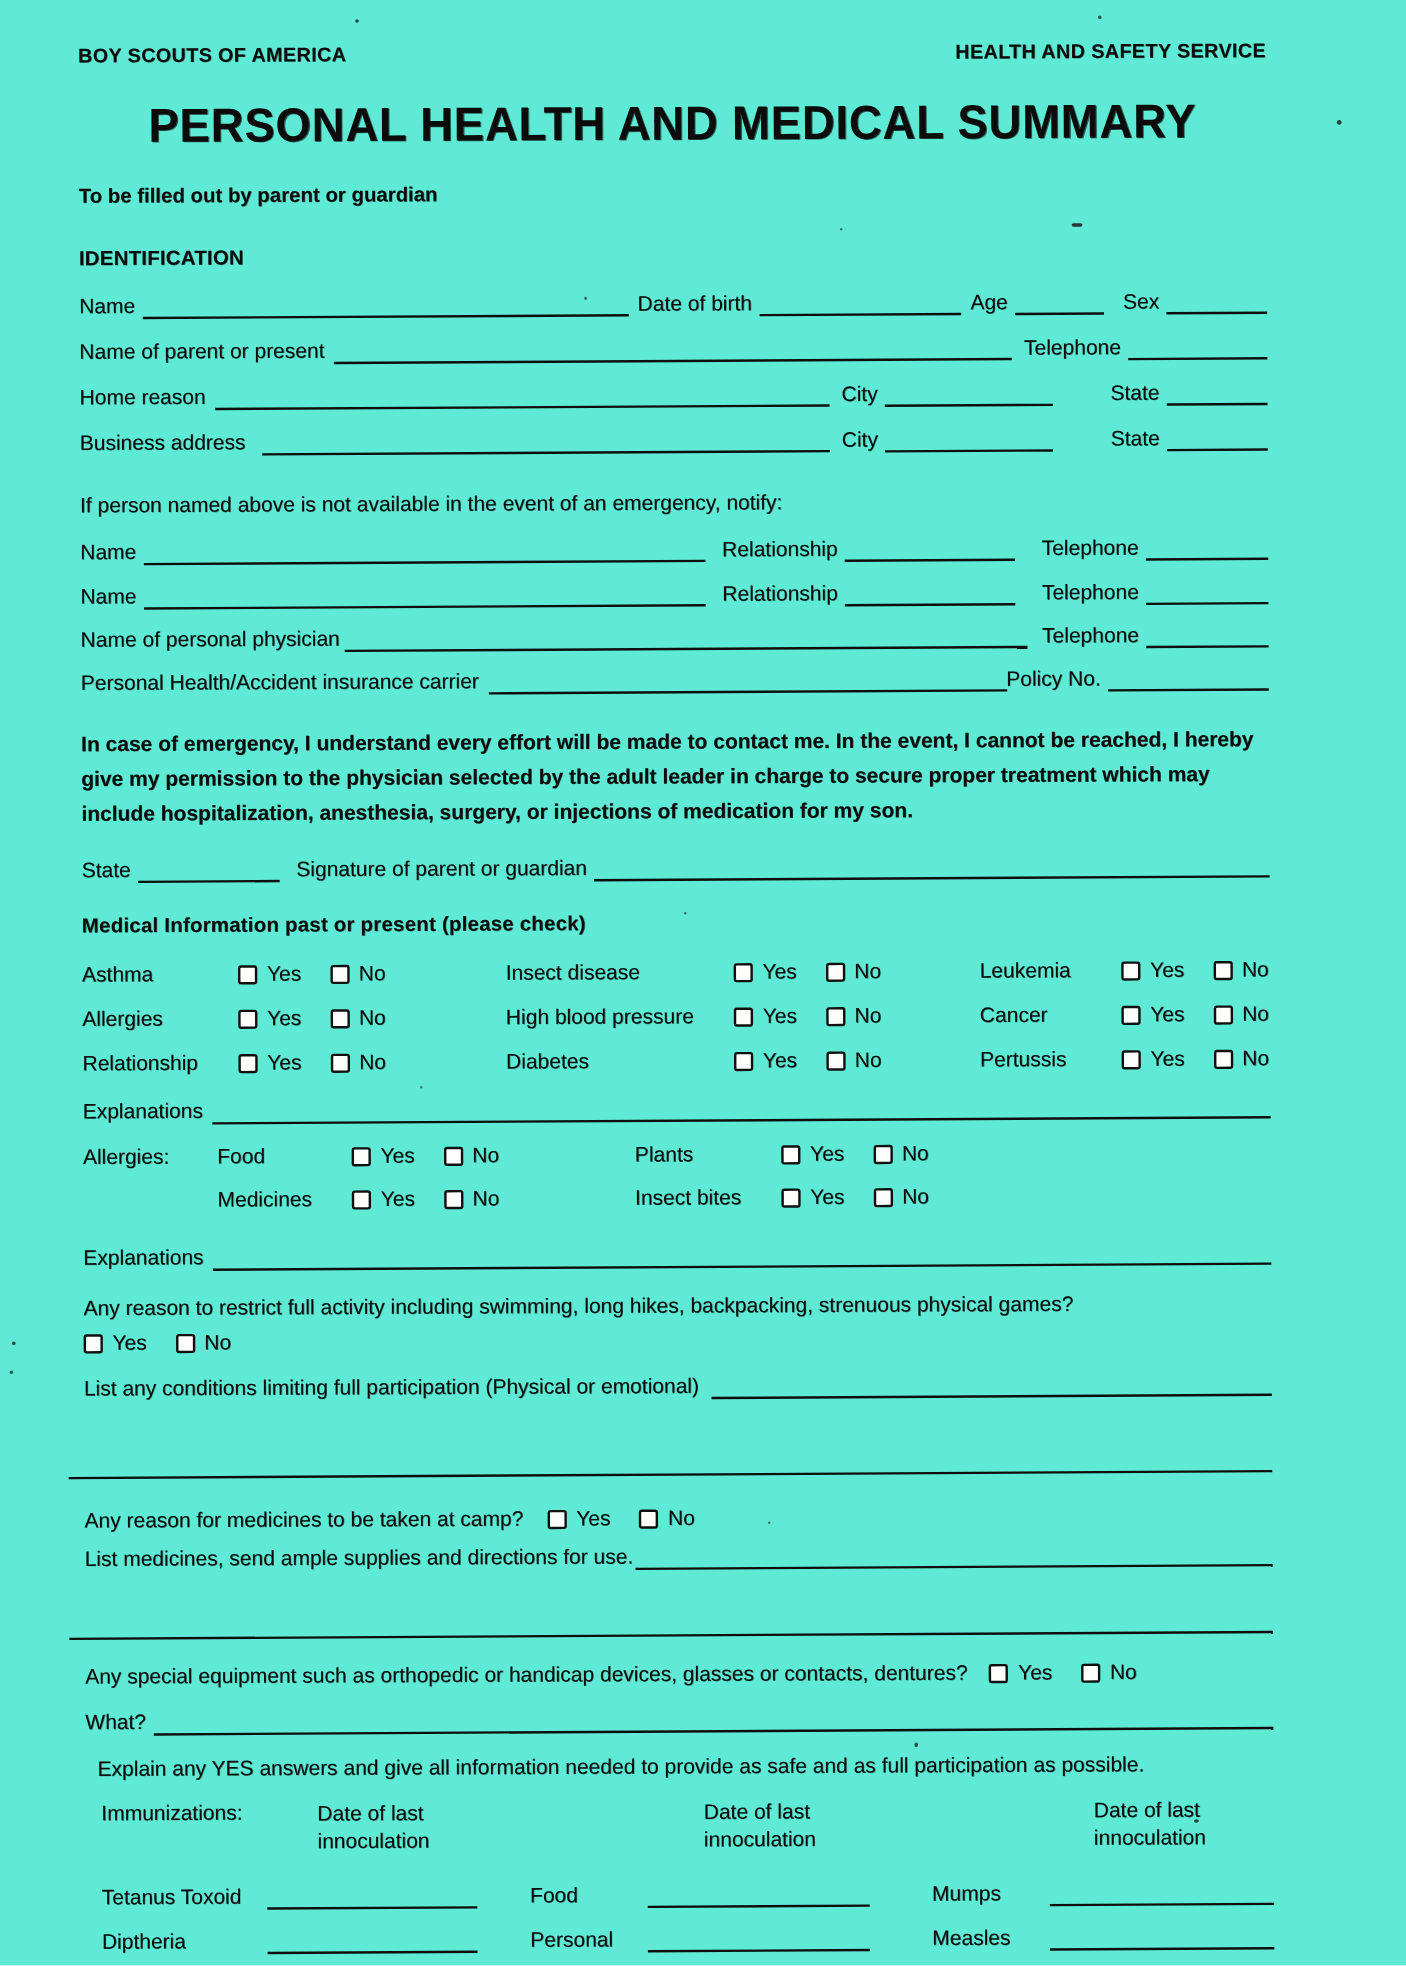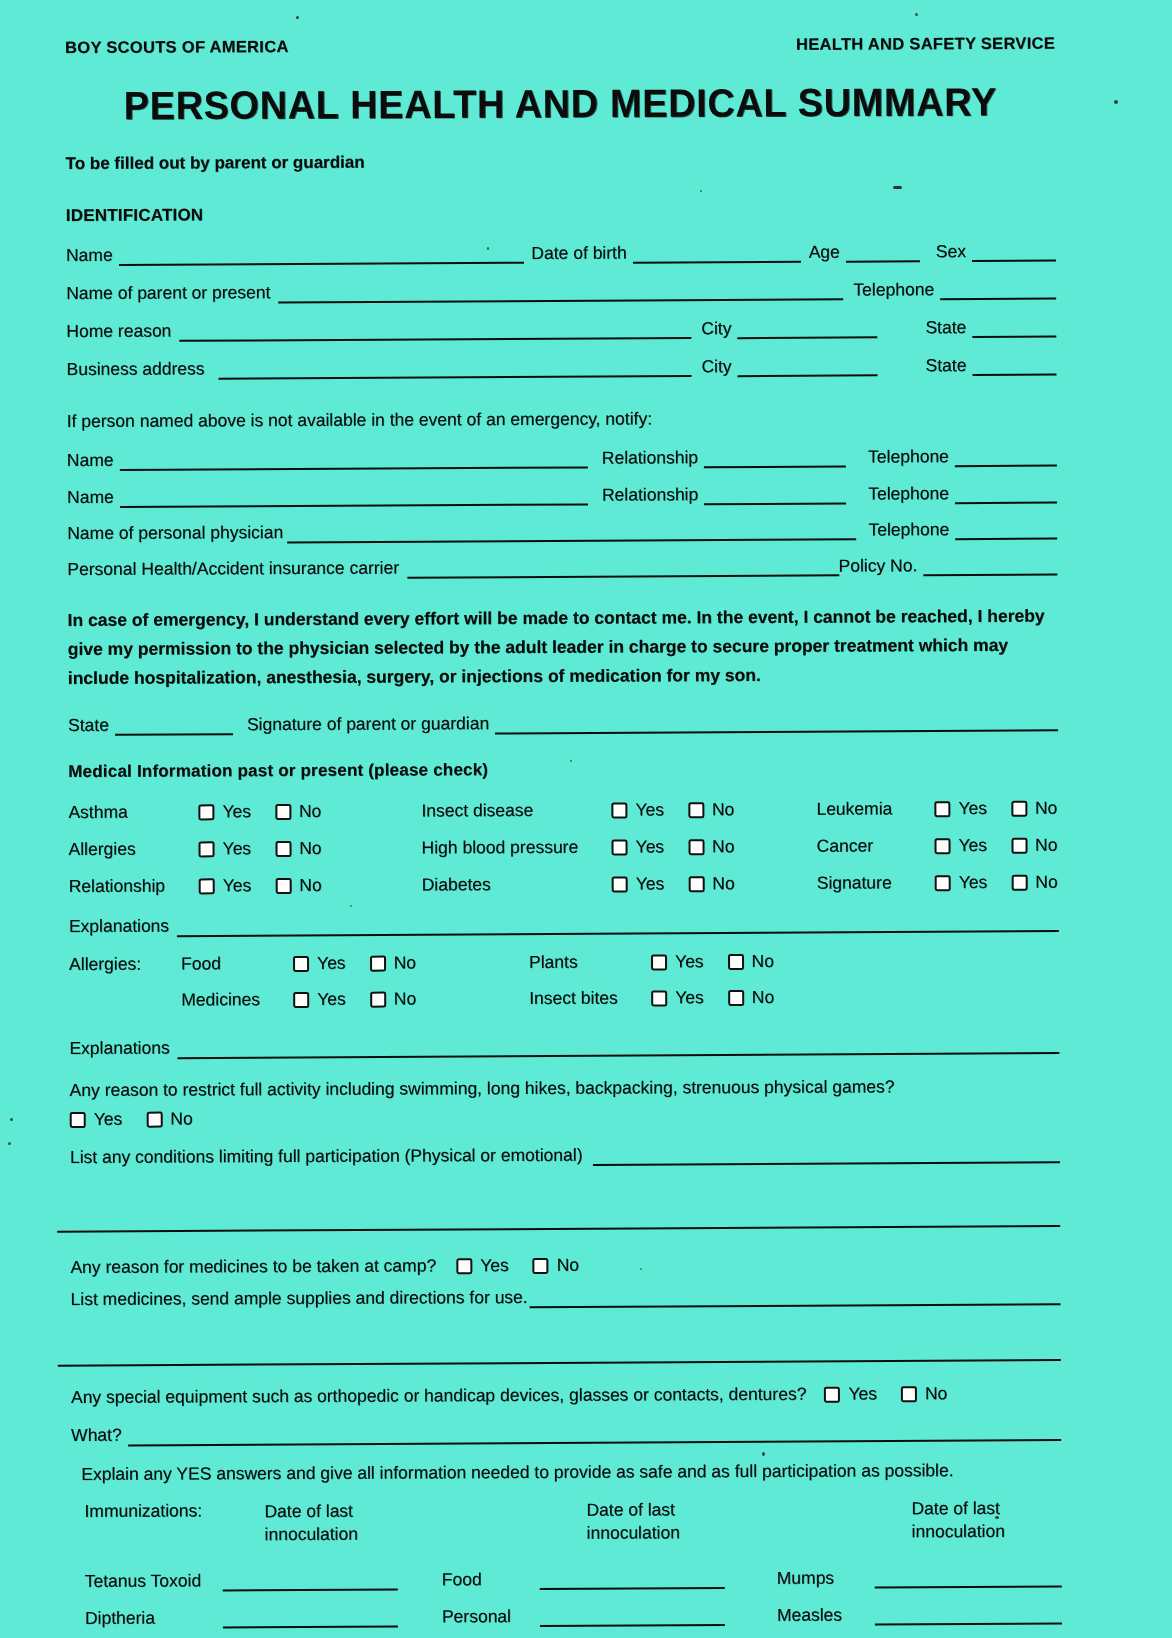--- a/index.html
+++ b/index.html
@@ -203,21 +203,21 @@
       </span>
       <span style="width:73px"></span>
       <span class="lbl" style="width:190px">Diabetes</span>
       <span class="yn" style="width:140px">
         <span class="cb"></span>
           <span class="lbl">Yes</span>
         <span class="cb cb2"></span>
           <span class="lbl">No</span>
       </span>
       <span style="width:65px"></span>
-      <span class="lbl" style="width:118px">Signature</span>
+      <span class="lbl" style="width:118px">Pertussis</span>
       <span class="yn">
         <span class="cb"></span>
           <span class="lbl">Yes</span>
         <span class="cb cb2"></span>
           <span class="lbl">No</span>
       </span>
     </div>
 
     <div class="row" style="margin-top:19px">
       <span class="lbl">Explanations</span>

